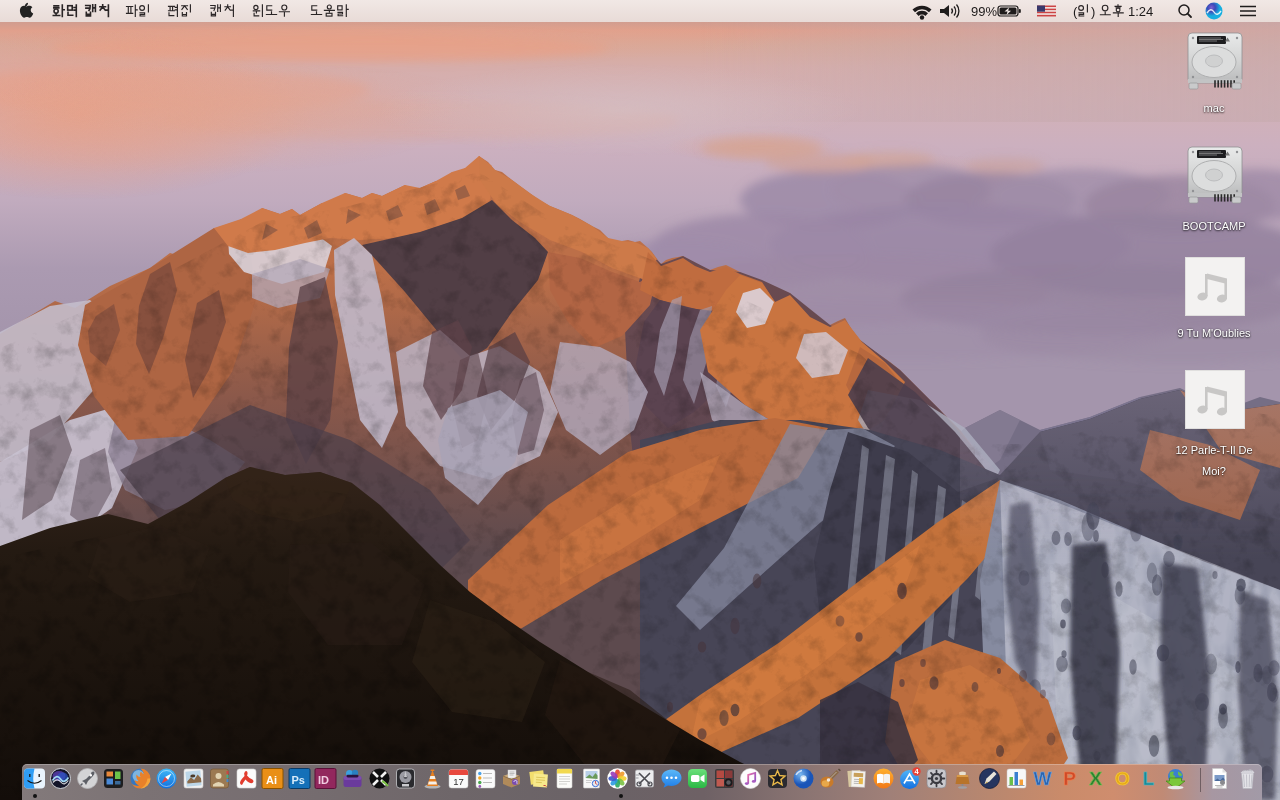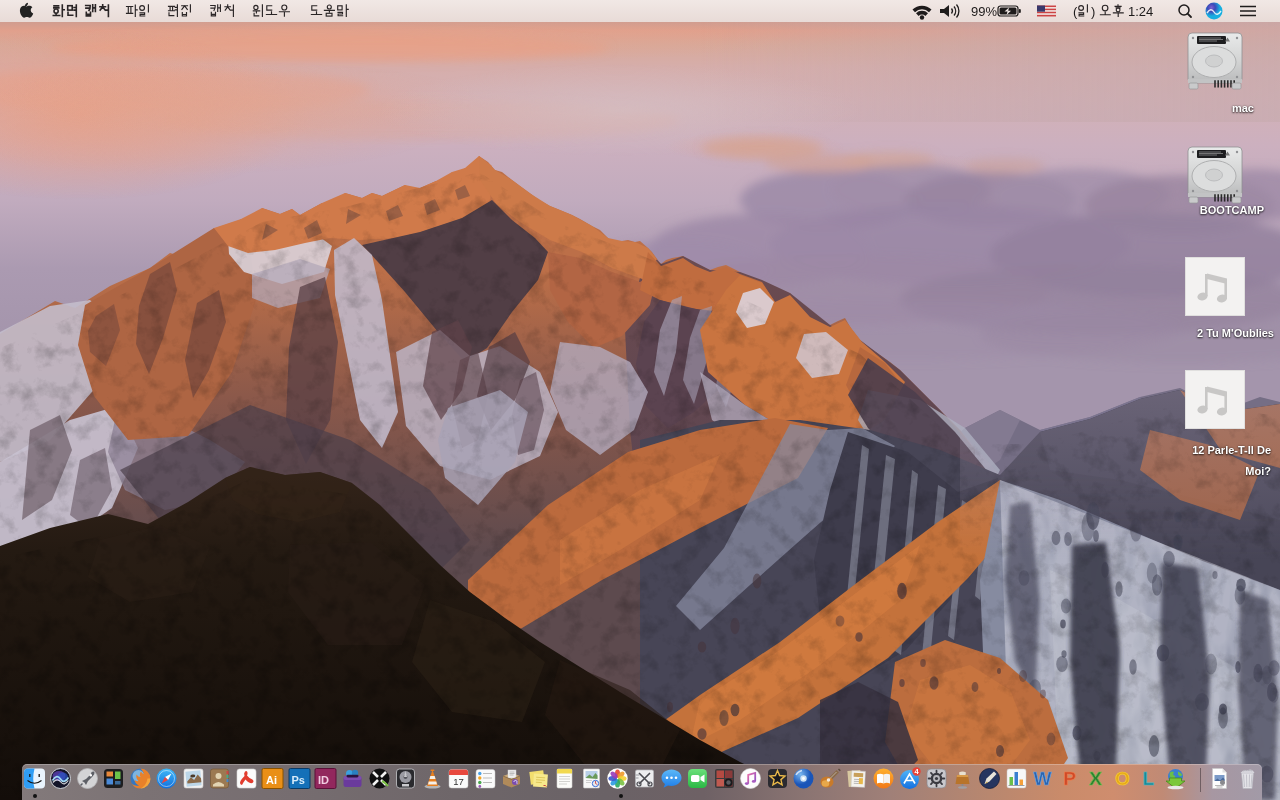--- a/index.html
+++ b/index.html
@@ -2,21 +2,21 @@
 <html><head>
 <meta charset="utf-8">
 <style>
 html,body{margin:0;padding:0;width:1280px;height:800px;overflow:hidden;background:#000;}
 *{box-sizing:border-box;}
 body{font-family:"Liberation Sans",sans-serif;}
 #desk{position:relative;width:1280px;height:800px;overflow:hidden;}
 #wall{position:absolute;left:0;top:0;}
 #menubar{position:absolute;left:0;top:0;width:1280px;height:22px;background:linear-gradient(#f1e8e5,#e8dbd7);}
 .dicon{position:absolute;text-align:center;}
-.dlabel{position:absolute;color:#fff;font-size:11px;font-weight:bold;text-align:right;text-shadow:0 1px 2px rgba(0,0,0,0.75),0 0 2px rgba(0,0,0,0.5);}
+.dlabel{position:absolute;color:#fff;font-size:11px;font-weight:normal;text-align:center;text-shadow:0 1px 2px rgba(0,0,0,0.75),0 0 2px rgba(0,0,0,0.5);}
 #dock{position:absolute;left:22px;top:764px;width:1240px;height:36px;border-radius:5px 5px 0 0;background:linear-gradient(90deg,#837a7b 0%,#7b7274 10%,#766d70 22%,#6e6669 35%,#6a6266 47%,#6e6165 55%,#8a7472 63%,#a08078 70%,#b8876f 78%,#ca8b6a 84%,#cf8d6e 88%,#c08a75 92%,#a797a2 96%,#a29aa7 100%);box-shadow:inset 0 1px 0 rgba(255,255,255,0.25);}
 .dkicon{position:absolute;top:767px;width:23px;height:23px;}
 .ddot{position:absolute;width:4px;height:4px;border-radius:50%;background:#111;top:794px;}
 </style>
 </head>
 <body>
 <div id="desk">
 <svg id="wall" width="1280" height="800" viewBox="0 0 1280 800">
 <defs>
 <linearGradient id="sky" x1="0" y1="0" x2="0" y2="1">
@@ -895,32 +895,32 @@
         <line x1="31.2" y1="48.2" x2="31.2" y2="55.6"></line>
         <line x1="34.4" y1="48.2" x2="34.4" y2="55.6"></line>
         <line x1="37.6" y1="48.2" x2="37.6" y2="55.6"></line>
         <line x1="40.8" y1="48.2" x2="40.8" y2="55.6"></line>
         <line x1="44.0" y1="48.2" x2="44.0" y2="55.6"></line>
         <line x1="47.2" y1="48.2" x2="47.2" y2="55.6"></line>
       </g>
 <rect x="2" y="51" width="9" height="6" rx="1.5" fill="#c9cacb" stroke="#97989a" stroke-width="0.7"></rect>
 <rect x="45" y="51" width="9" height="6" rx="1.5" fill="#c9cacb" stroke="#97989a" stroke-width="0.7"></rect>
 </svg>
-    <div class="dlabel" style="left:1164px;top:204px;width:100px">BOOTCAMP</div>
+    <div class="dlabel" style="left:1164px;top:220px;width:100px">BOOTCAMP</div>
     <svg class="dicon" style="left:1185px;top:257px" width="60" height="59" viewBox="0 0 60 59">
 <rect x="0.5" y="0.5" width="59" height="58" fill="#f3f2f1" stroke="#e0dfde" stroke-width="1"></rect>
 <g fill="#c8c7c6">
         <polygon points="22,16.5 42,21.5 42,27 22,22 "></polygon>
 <rect x="20" y="17" width="2.6" height="22"></rect>
         <rect x="39.4" y="22" width="2.6" height="19"></rect>
 <ellipse cx="17.5" cy="39.5" rx="5.2" ry="3.8" transform="rotate(-15 17.5 39.5)"></ellipse>
 <ellipse cx="37" cy="41.5" rx="5.2" ry="3.8" transform="rotate(-15 37 41.5)"></ellipse>
       </g>
 </svg>
-    <div class="dlabel" style="left:1154px;top:327px;width:120px">2 Tu M'Oublies</div>
+    <div class="dlabel" style="left:1154px;top:327px;width:120px">9 Tu M'Oublies</div>
     <svg class="dicon" style="left:1185px;top:370px" width="60" height="59" viewBox="0 0 60 59">
 <rect x="0.5" y="0.5" width="59" height="58" fill="#f3f2f1" stroke="#e0dfde" stroke-width="1"></rect>
 <g fill="#c8c7c6">
         <polygon points="22,16.5 42,21.5 42,27 22,22 "></polygon>
 <rect x="20" y="17" width="2.6" height="22"></rect>
         <rect x="39.4" y="22" width="2.6" height="19"></rect>
 <ellipse cx="17.5" cy="39.5" rx="5.2" ry="3.8" transform="rotate(-15 17.5 39.5)"></ellipse>
 <ellipse cx="37" cy="41.5" rx="5.2" ry="3.8" transform="rotate(-15 37 41.5)"></ellipse>
       </g>
 </svg>

